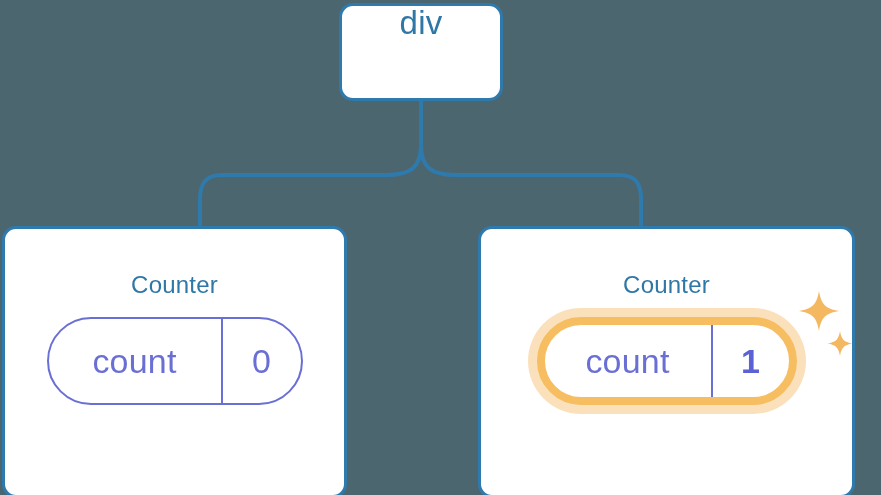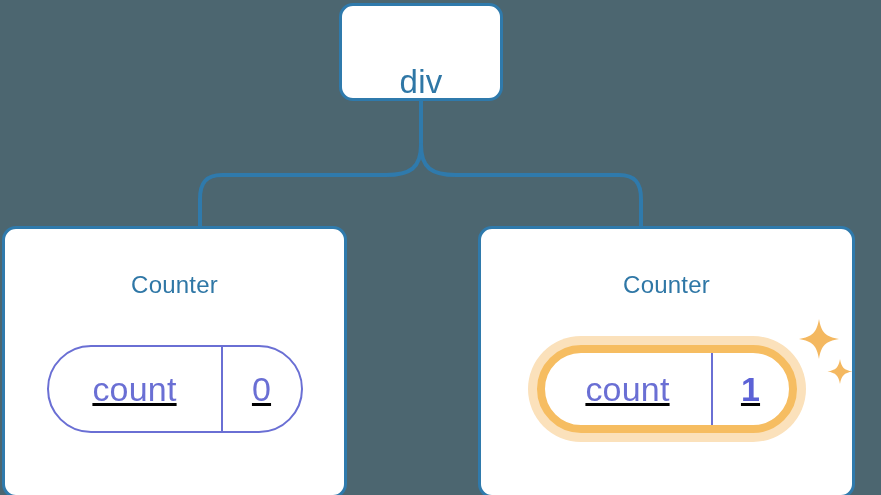--- a/index.html
+++ b/index.html
@@ -43,21 +43,21 @@
     flex-direction: column;
     align-items: center;
   }
 
   
   #node-div {
     left: 339px;
     top: 3px;
     width: 164px;
     height: 98px;
-    justify-content: flex-end;
+    justify-content: flex-start;
   }
   .root-label {
     font-size: 33px;
     color: #2f77a6;
     line-height: 1;
     letter-spacing: 0.2px;
   }
 
   
   .counter-card {
@@ -79,22 +79,21 @@
   .counter-title {
     font-size: 24px;
     color: #2f77a6;
     line-height: 1;
     letter-spacing: 0.2px;
   }
 
   
   .pill-wrap {
     position: relative;
-    margin-top: 48px;
-    text-decoration: underline;
+    margin-top: 20px;
   }
   .pill {
     position: relative;
     display: flex;
     align-items: stretch;
     height: 88px;
     border: 2px solid #6a6fd4;
     border-radius: 48px;
     background: #ffffff;
     box-sizing: border-box;

